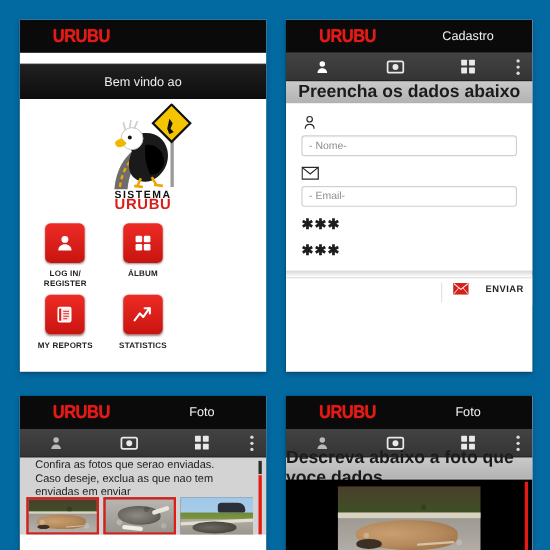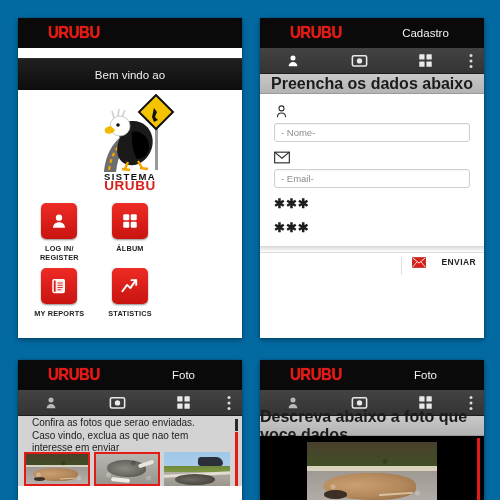--- a/index.html
+++ b/index.html
@@ -384,22 +384,22 @@
             <circle cx="2" cy="2.4" r="1.5" fill="#dcdcdc"></circle>
             <circle cx="2" cy="8" r="1.5" fill="#dcdcdc"></circle>
             <circle cx="2" cy="13.6" r="1.5" fill="#dcdcdc"></circle>
           </svg>
       </div>
     </div>
 
     <div class="album-body">
       <div class="album-text">
         <div>Confira as fotos que serao enviadas.</div>
-        <div>Caso vindo, exclua as que nao tem</div>
-        <div>interesse em enviar</div>
+        <div>Caso deseje, exclua as que nao tem</div>
+        <div>enviadas em enviar</div>
       </div>
 
       <div class="scrollbar dark"></div>
       <div class="scrollbar" style="top:16px;"></div>
 
       <div class="thumbs">
         <div class="thumb sel">
           <div class="scene">
               <div class="rd-veg"></div>
               <div class="rd-asphalt"></div>

